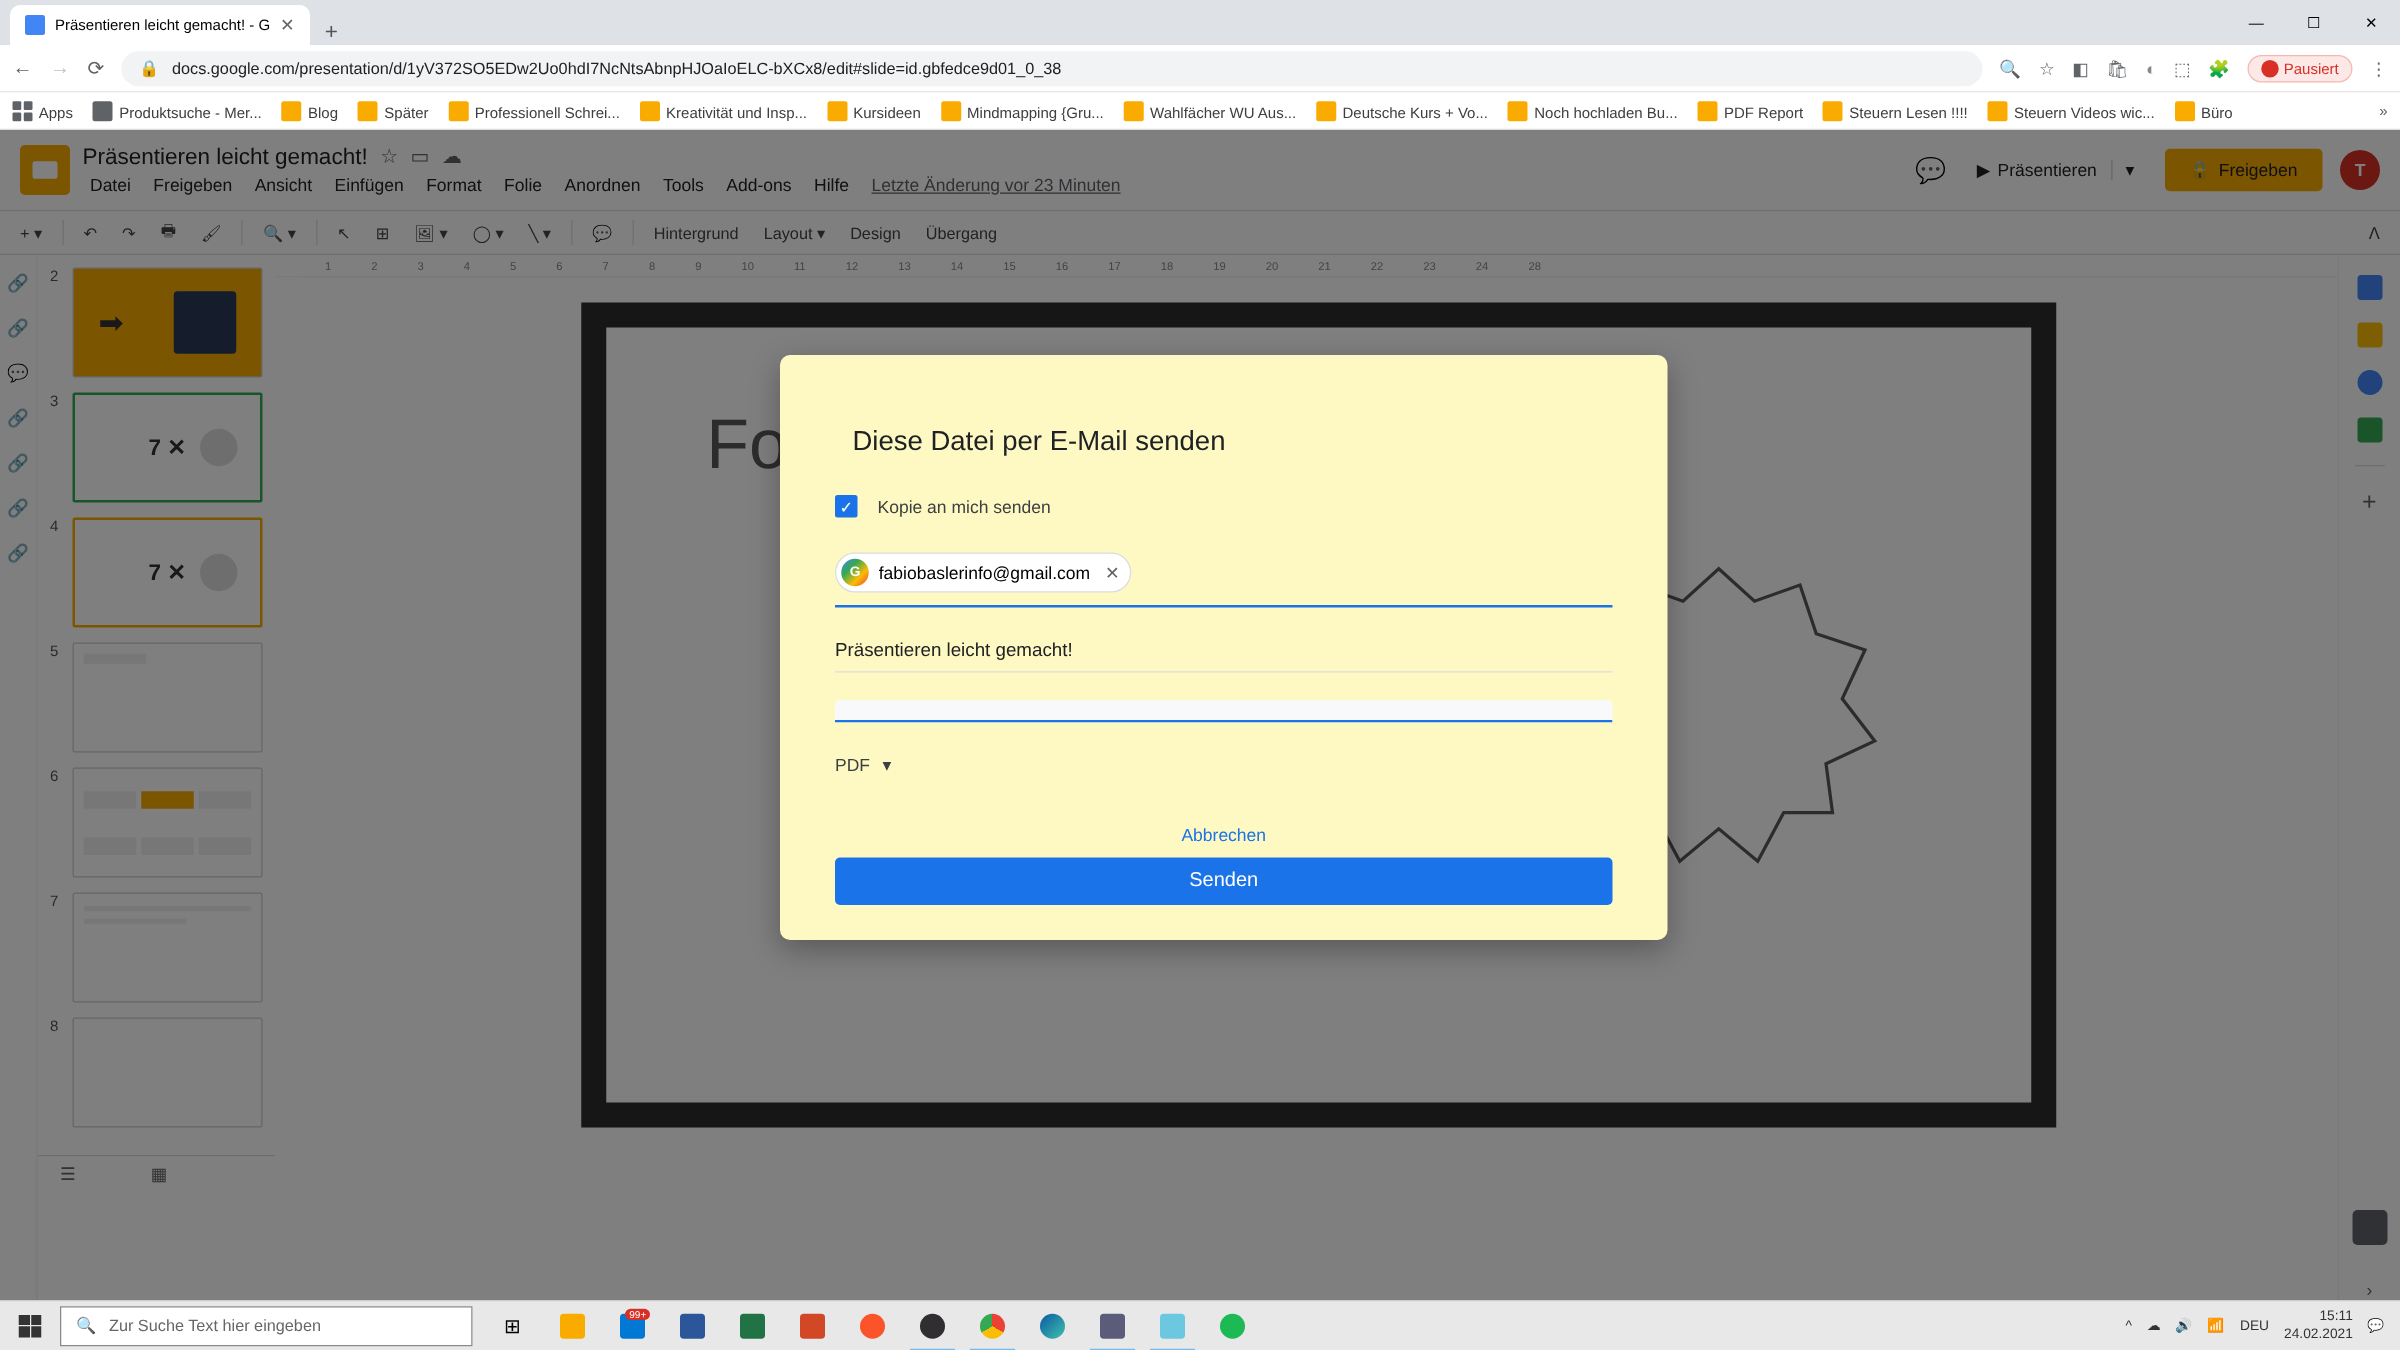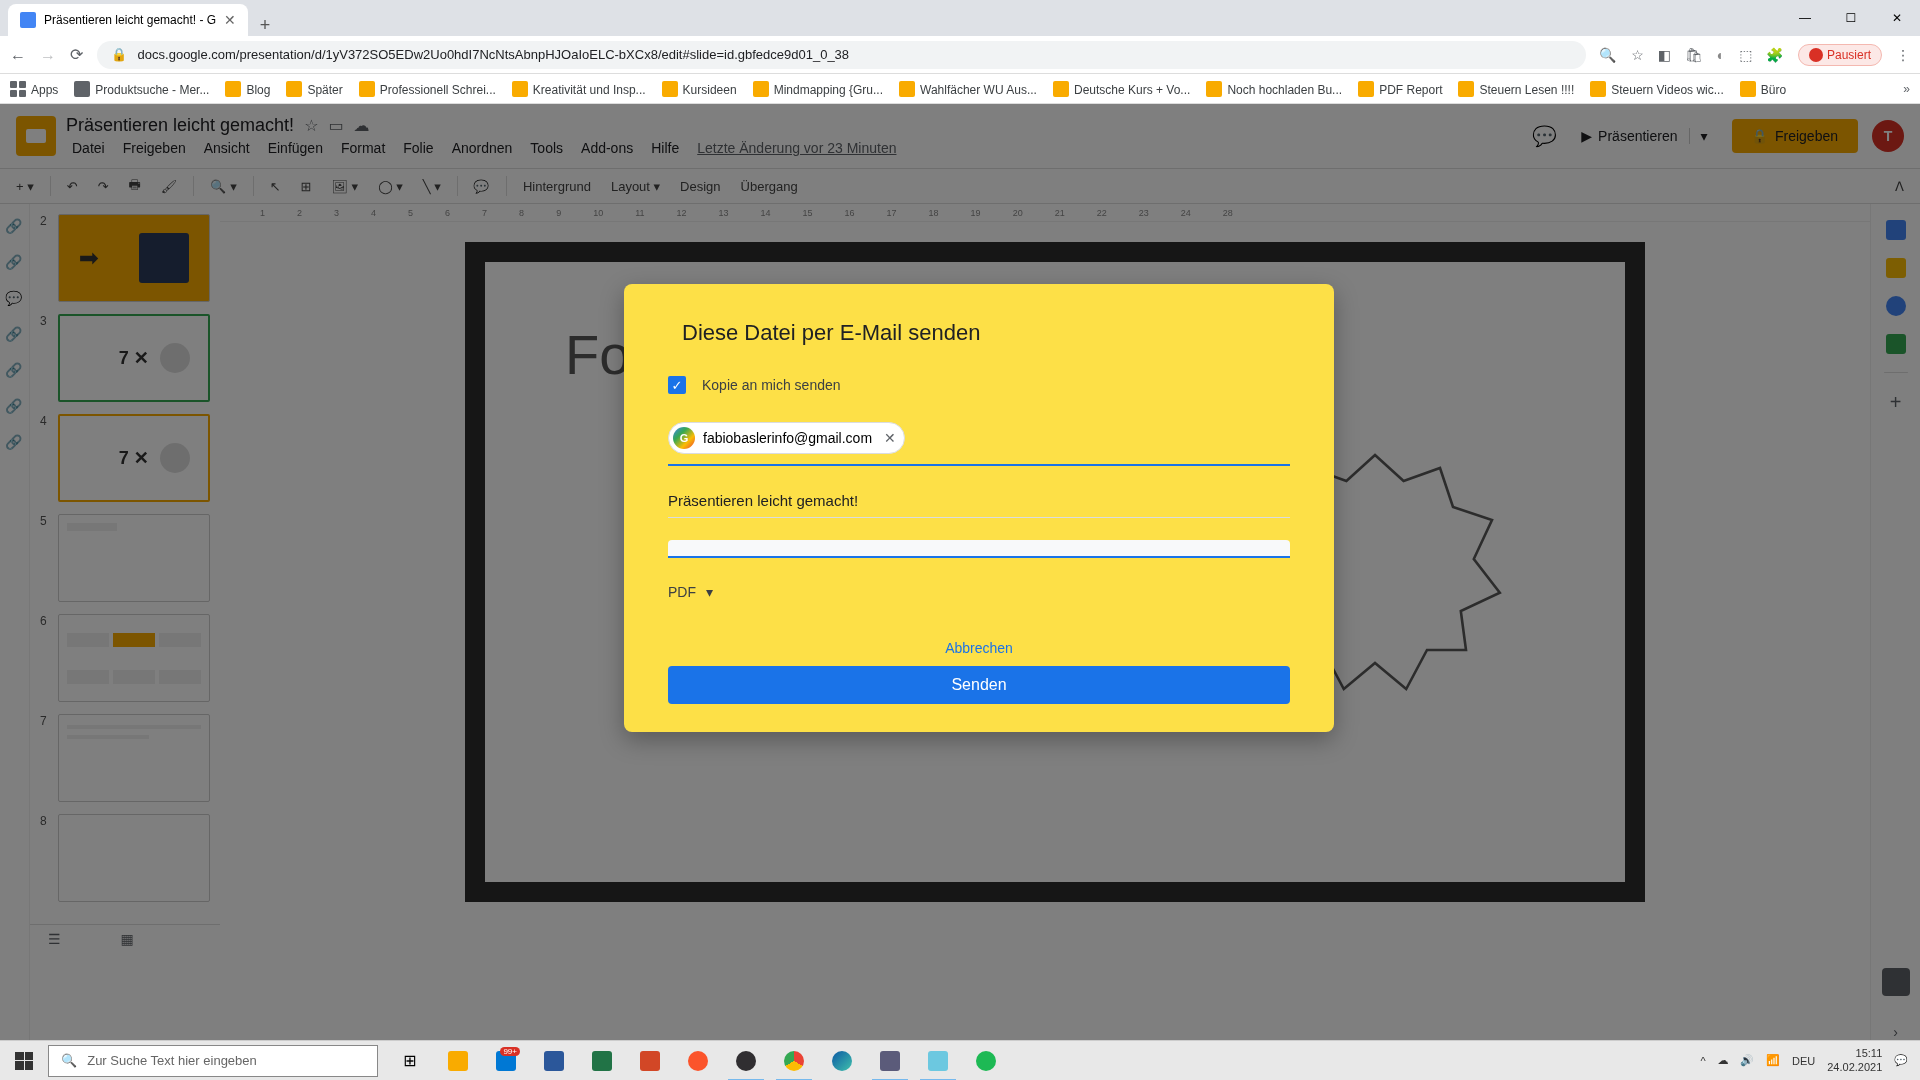--- a/index.html
+++ b/index.html
@@ -69,21 +69,21 @@
 .speaker-notes { height: 40px; padding: 10px 20px; font-size: 14px; color: #555; border-top: 1px solid #eee; }
 
 .right-rail { width: 50px; background: #fff; border-left: 1px solid #eee; display:flex;flex-direction:column;align-items:center;gap:18px;padding-top:16px;}
 .right-rail div { width: 20px; height: 20px; border-radius: 3px; }
 
 
 .modal-overlay { position: absolute; inset: 0; background: rgba(0,0,0,0.5); display: flex; align-items: flex-start; justify-content: center; padding-top: 180px; z-index: 100; }
 .modal-overlay-area { position:absolute; top:104px; left:0; right:0; bottom:40px; pointer-events:none;}
 .modal-overlay-area .modal-overlay{pointer-events:auto;}
 
-.modal { width: 710px; background: #fde047; border-radius: 8px; box-shadow: 0 8px 24px rgba(0,0,0,0.3); padding: 36px 44px 28px; margin-left: 38px; }
+.modal { width: 710px; background: #fef9c3; border-radius: 8px; box-shadow: 0 8px 24px rgba(0,0,0,0.3); padding: 56px 44px 28px; margin-left: 38px; }
 .modal-title { font-size: 22px; color: #202124; margin-bottom: 30px; margin-left: 14px;}
 .checkbox-row { display: flex; align-items: center; gap: 16px; margin-bottom: 20px; }
 .checkbox { width: 18px; height: 18px; background: #1a73e8; border-radius: 2px; display: flex; align-items: center; justify-content: center; color: #fff; font-size: 13px; }
 .checkbox-label { font-size: 14px; color: #3c4043; }
 .email-field { border-bottom: 2px solid #1a73e8; padding: 8px 0 10px; margin-bottom: 22px; }
 .email-chip { display: inline-flex; align-items: center; gap: 8px; background: #fff; border: 1px solid #dadce0; border-radius: 16px; padding: 4px 8px 4px 4px; font-size: 14px; }
 .chip-avatar { width: 22px; height: 22px; border-radius: 50%; background: linear-gradient(135deg,#4285f4,#34a853,#fbbc04,#ea4335); display:flex;align-items:center;justify-content:center;color:#fff;font-size:11px;font-weight:bold;}
 .chip-remove { color: #5f6368; font-size: 14px; margin-left: 4px; }
 .text-field { border-bottom: 1px solid #dadce0; padding: 4px 0 8px; margin-bottom: 22px; }
 .text-field.focused { border-bottom: 2px solid #1a73e8; background: #f8f9fa; padding: 8px 12px; border-radius: 4px 4px 0 0; margin-bottom: 26px;}

